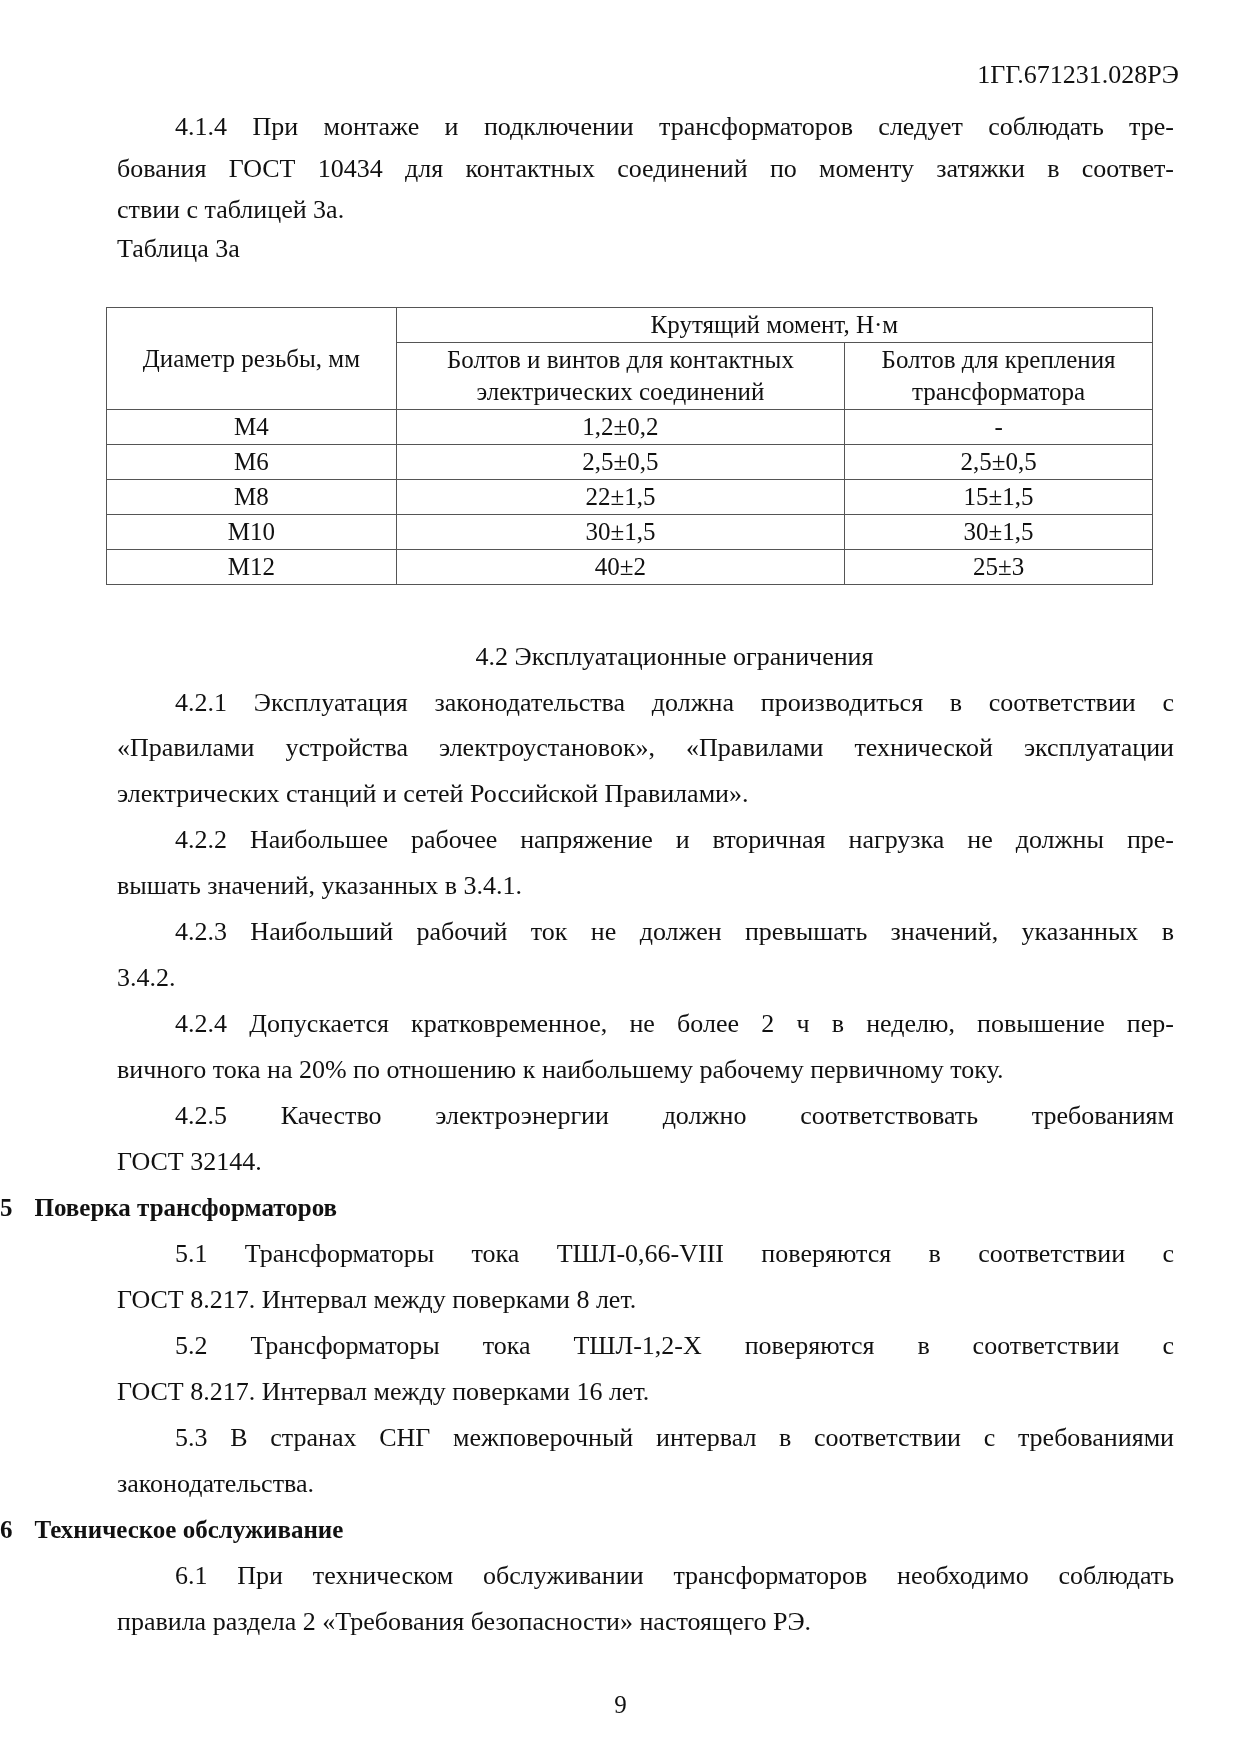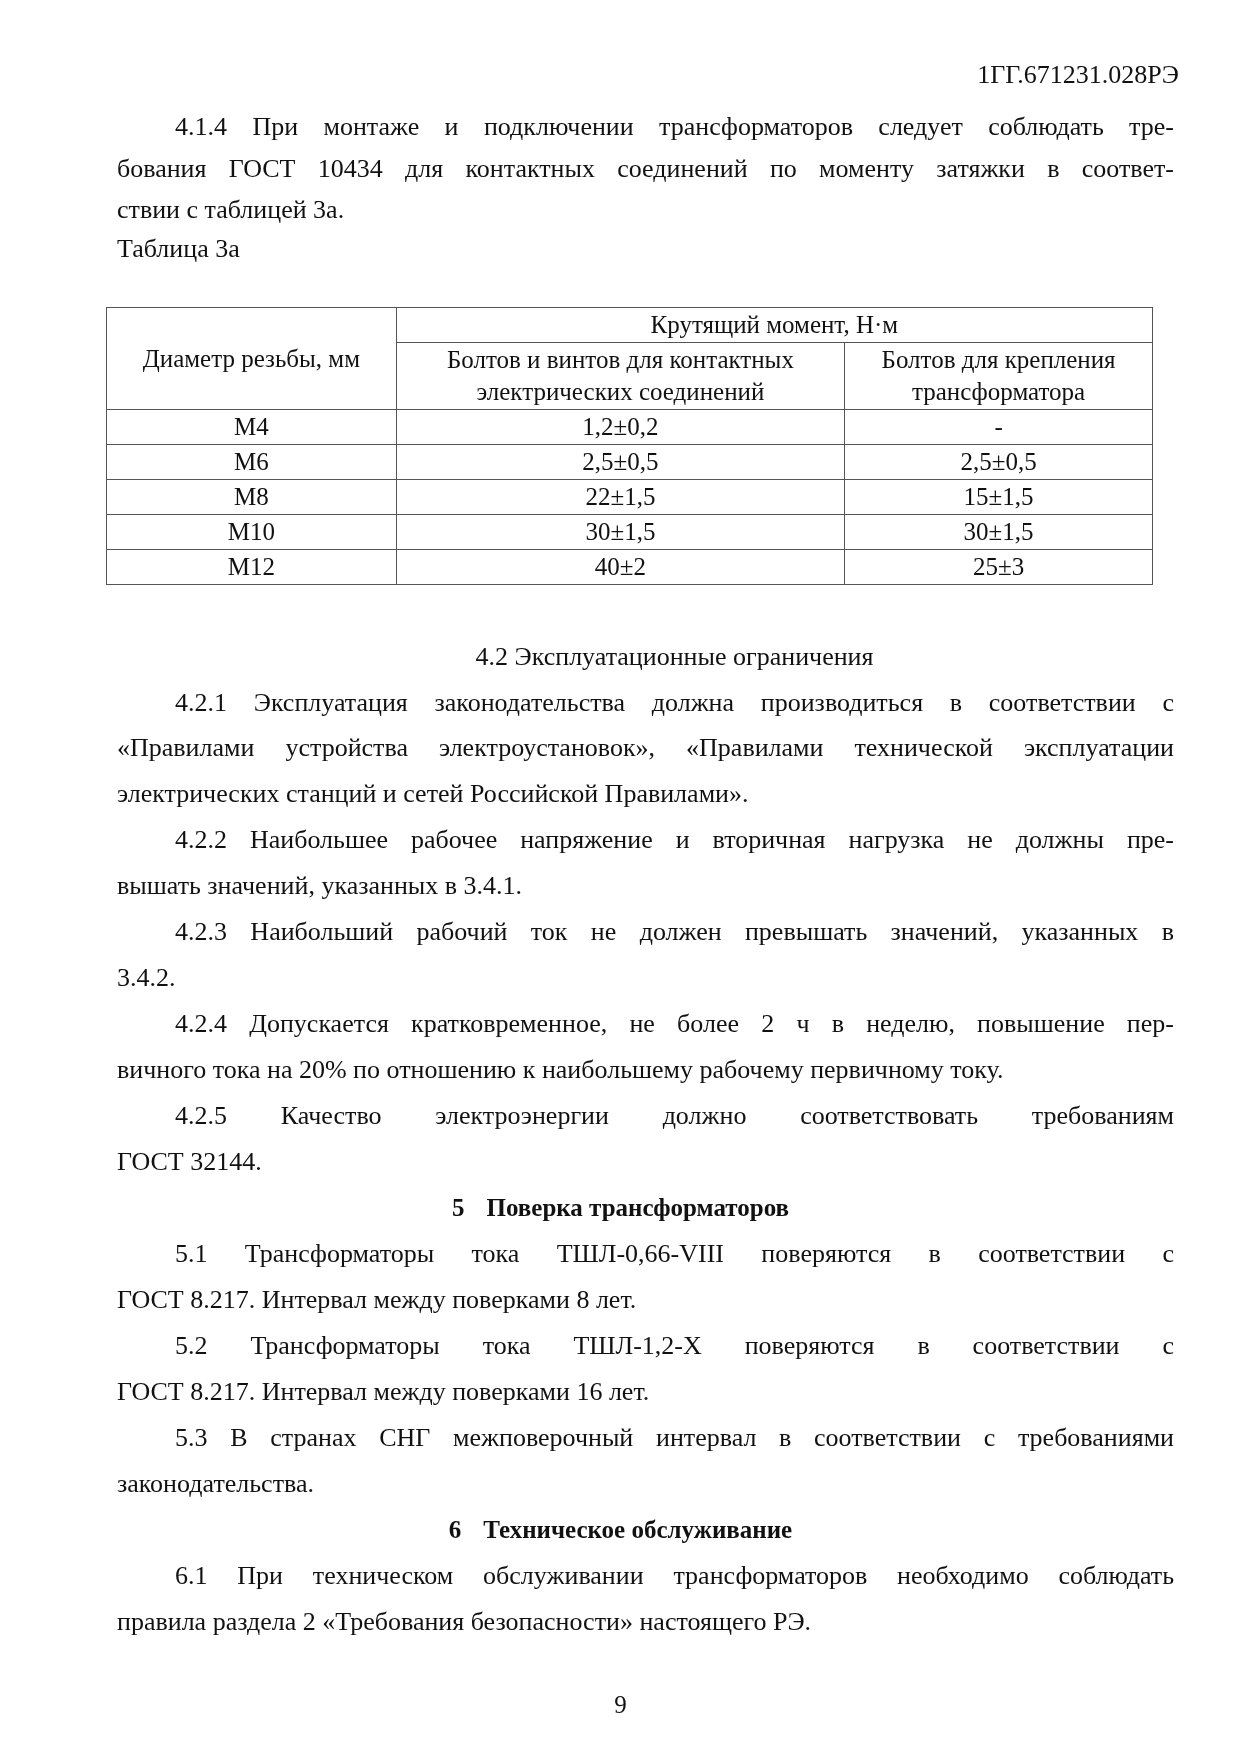--- a/index.html
+++ b/index.html
@@ -6,21 +6,21 @@
   body {
     width: 1241px; height: 1755px; position: relative; overflow: hidden;
     font-family: "Liberation Serif", "DejaVu Serif", serif;
     color: #111111; font-size: 25px;
   }
   .abs { position: absolute; white-space: nowrap; }
   .doc-code { top: 60px; right: 62px; font-size: 26px; }
   .line { position: absolute; left: 117px; width: 1057px; white-space: nowrap; font-size: 26px; line-height: 30px; }
   .just { text-align: justify; text-align-last: justify; white-space: normal; }
   .ind { left: 175px; width: 999px; text-align: center; }
-  .heading { position: absolute; left: 0; width: 1241px; text-align: center; font-weight: bold; font-size: 25px; line-height: 30px; }
+  .heading { position: absolute; left: 0; width: 1241px; font-weight: bold; font-size: 25px; line-height: 30px; }
   .heading .num { margin-right: 22px; }
   .page-num { position: absolute; left: 0; width: 1241px; text-align: center; top: 1690px; font-size: 25px; line-height: 30px; }
 
   table.t3a {
     position: absolute; left: 106px; top: 307px; width: 1047px;
     border-collapse: collapse; font-size: 25px; line-height: 30px;
   }
   table.t3a td { border: 1.5px solid #555; text-align: center; padding: 0 4px; vertical-align: middle; }
   table.t3a col.c1 { width: 290px; }
   table.t3a col.c2 { width: 449px; }

